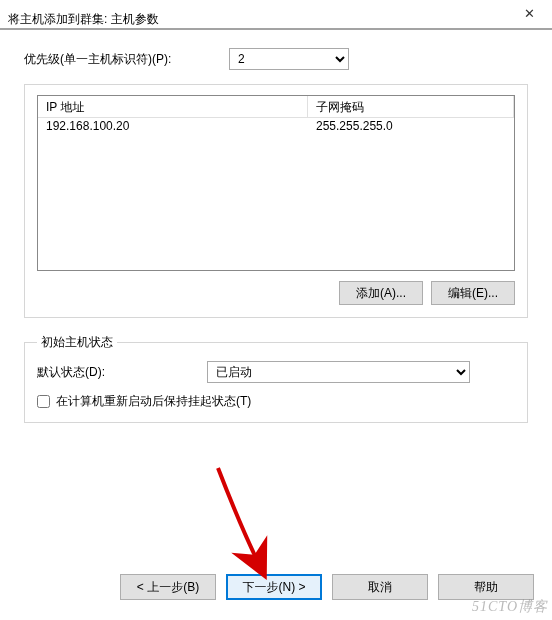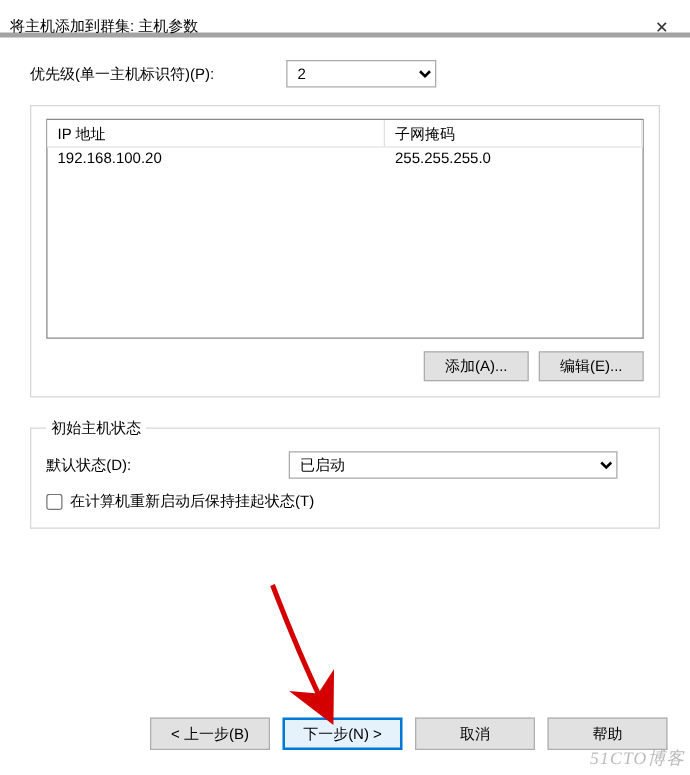--- a/index.html
+++ b/index.html
@@ -10,24 +10,24 @@
       font-family: "Microsoft YaHei", "Segoe UI", Tahoma, sans-serif;
       font-size: 12px;
       background: #fff;
       color: #000;
       overflow: hidden;
       position: relative;
     }
     .titlebar {
       height: 30px;
       display: flex;
-      align-items: center;
+      align-items: flex-end;
       justify-content: space-between;
       padding: 16px 0 0 8px;
-      border-bottom: 4px solid #a3a3a3;
+      border-bottom: 2px solid #a3a3a3;
       background: #fff;
     }
     .titlebar-title { font-size: 12px; }
     .titlebar-close {
       width: 45px;
       height: 30px;
       display: flex;
       align-items: center;
       justify-content: center;
       font-size: 13px;
@@ -149,21 +149,21 @@
         </div>
     </div>
     <div class="btn-row">
       <button class="winbtn">添加(A)...</button>
       <button class="winbtn">编辑(E)...</button>
     </div>
   </fieldset>
 
   <fieldset class="grp">
     <legend>初始主机状态</legend>
-    <div class="row" style="margin-bottom:6px;gap:24px;">
+    <div class="row" style="margin-bottom:6px;">
       <span class="row-label" style="width:170px;">默认状态(D):</span>
       <select class="combo wide" id="state-select"><option value="已启动">已启动</option><option value="已停止">已停止</option><option value="已挂起">已挂起</option></select>
     </div>
     <div class="chk-row">
       <input type="checkbox" class="chk" id="retain-chk" style="">
       <label for="retain-chk">在计算机重新启动后保持挂起状态(T)</label>
     </div>
   </fieldset>
 
 </div>

